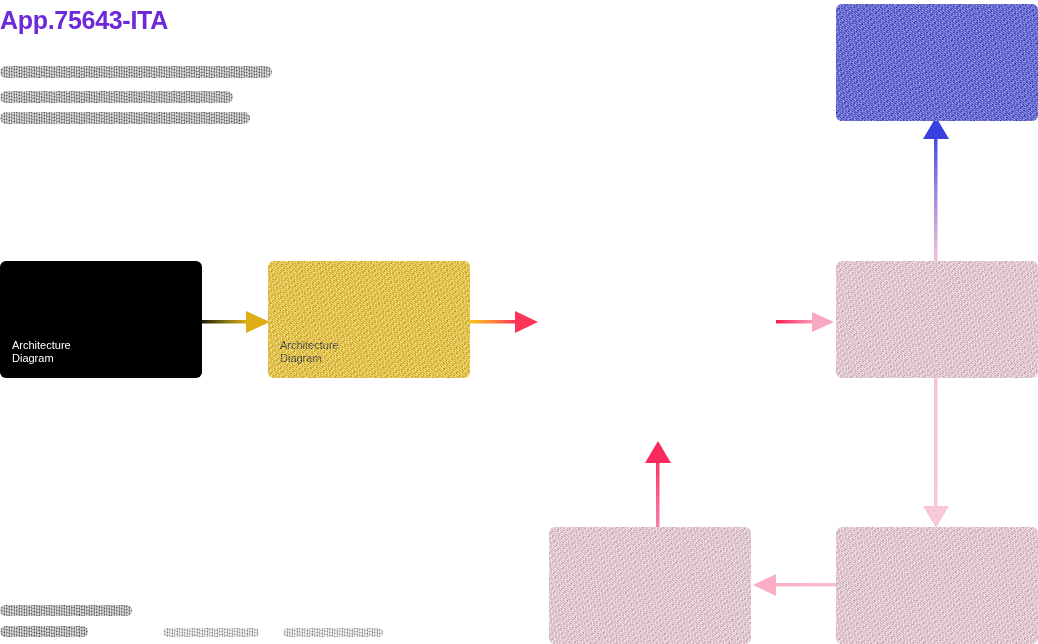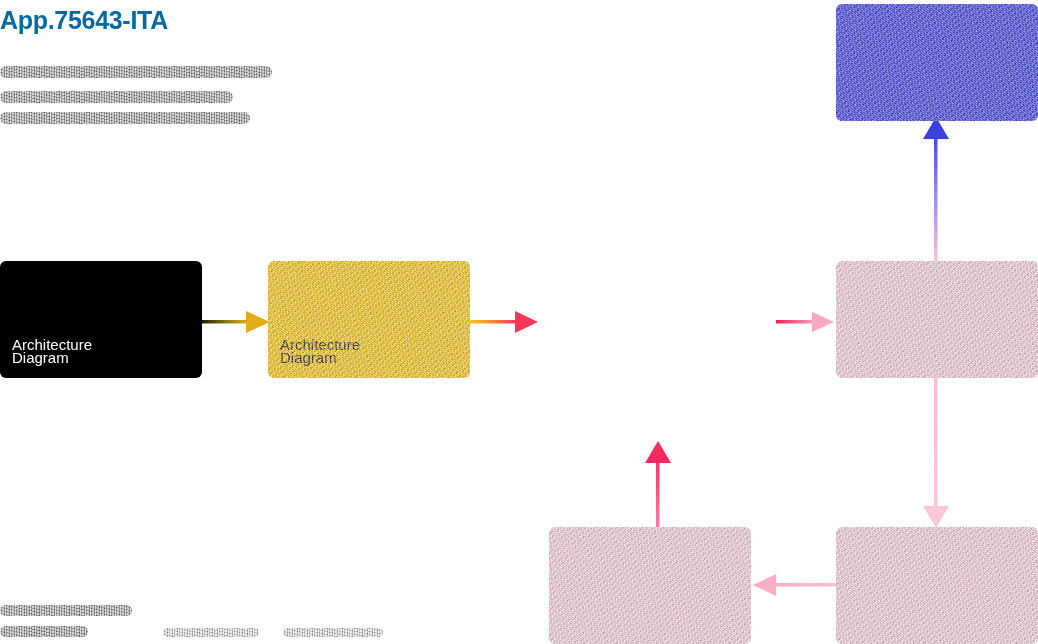--- a/index.html
+++ b/index.html
@@ -18,21 +18,21 @@
     overflow: hidden;
   }
 
   
   #page-title {
     position: absolute;
     left: 0px;
     top: 6px;
     font-size: 25px;
     font-weight: bold;
-    color: #0369a1;
+    color: #6d28d9;
     letter-spacing: -0.3px;
     font-family: "Liberation Sans", sans-serif;
   }
 
   .redact {
     position: absolute;
     border-radius: 7px;
     background-color: #9a9a9a;
     background-image:
       repeating-linear-gradient(90deg, rgba(255,255,255,.55) 0 1px, rgba(0,0,0,.12) 1px 2px, rgba(255,255,255,.30) 2px 4px, rgba(0,0,0,.20) 4px 5px),
@@ -47,21 +47,21 @@
   .node {
     position: absolute;
     border-radius: 6px;
     box-sizing: border-box;
     overflow: hidden;
   }
   .node .node-label {
     position: absolute;
     left: 12px;
     bottom: 14px;
-    font-size: 15px;
+    font-size: 11px;
     line-height: 12.5px;
     white-space: pre-line;
     font-family: "Liberation Sans", sans-serif;
   }
 
   
   .noise::after {
     content: "";
     position: absolute;
     inset: 0;

